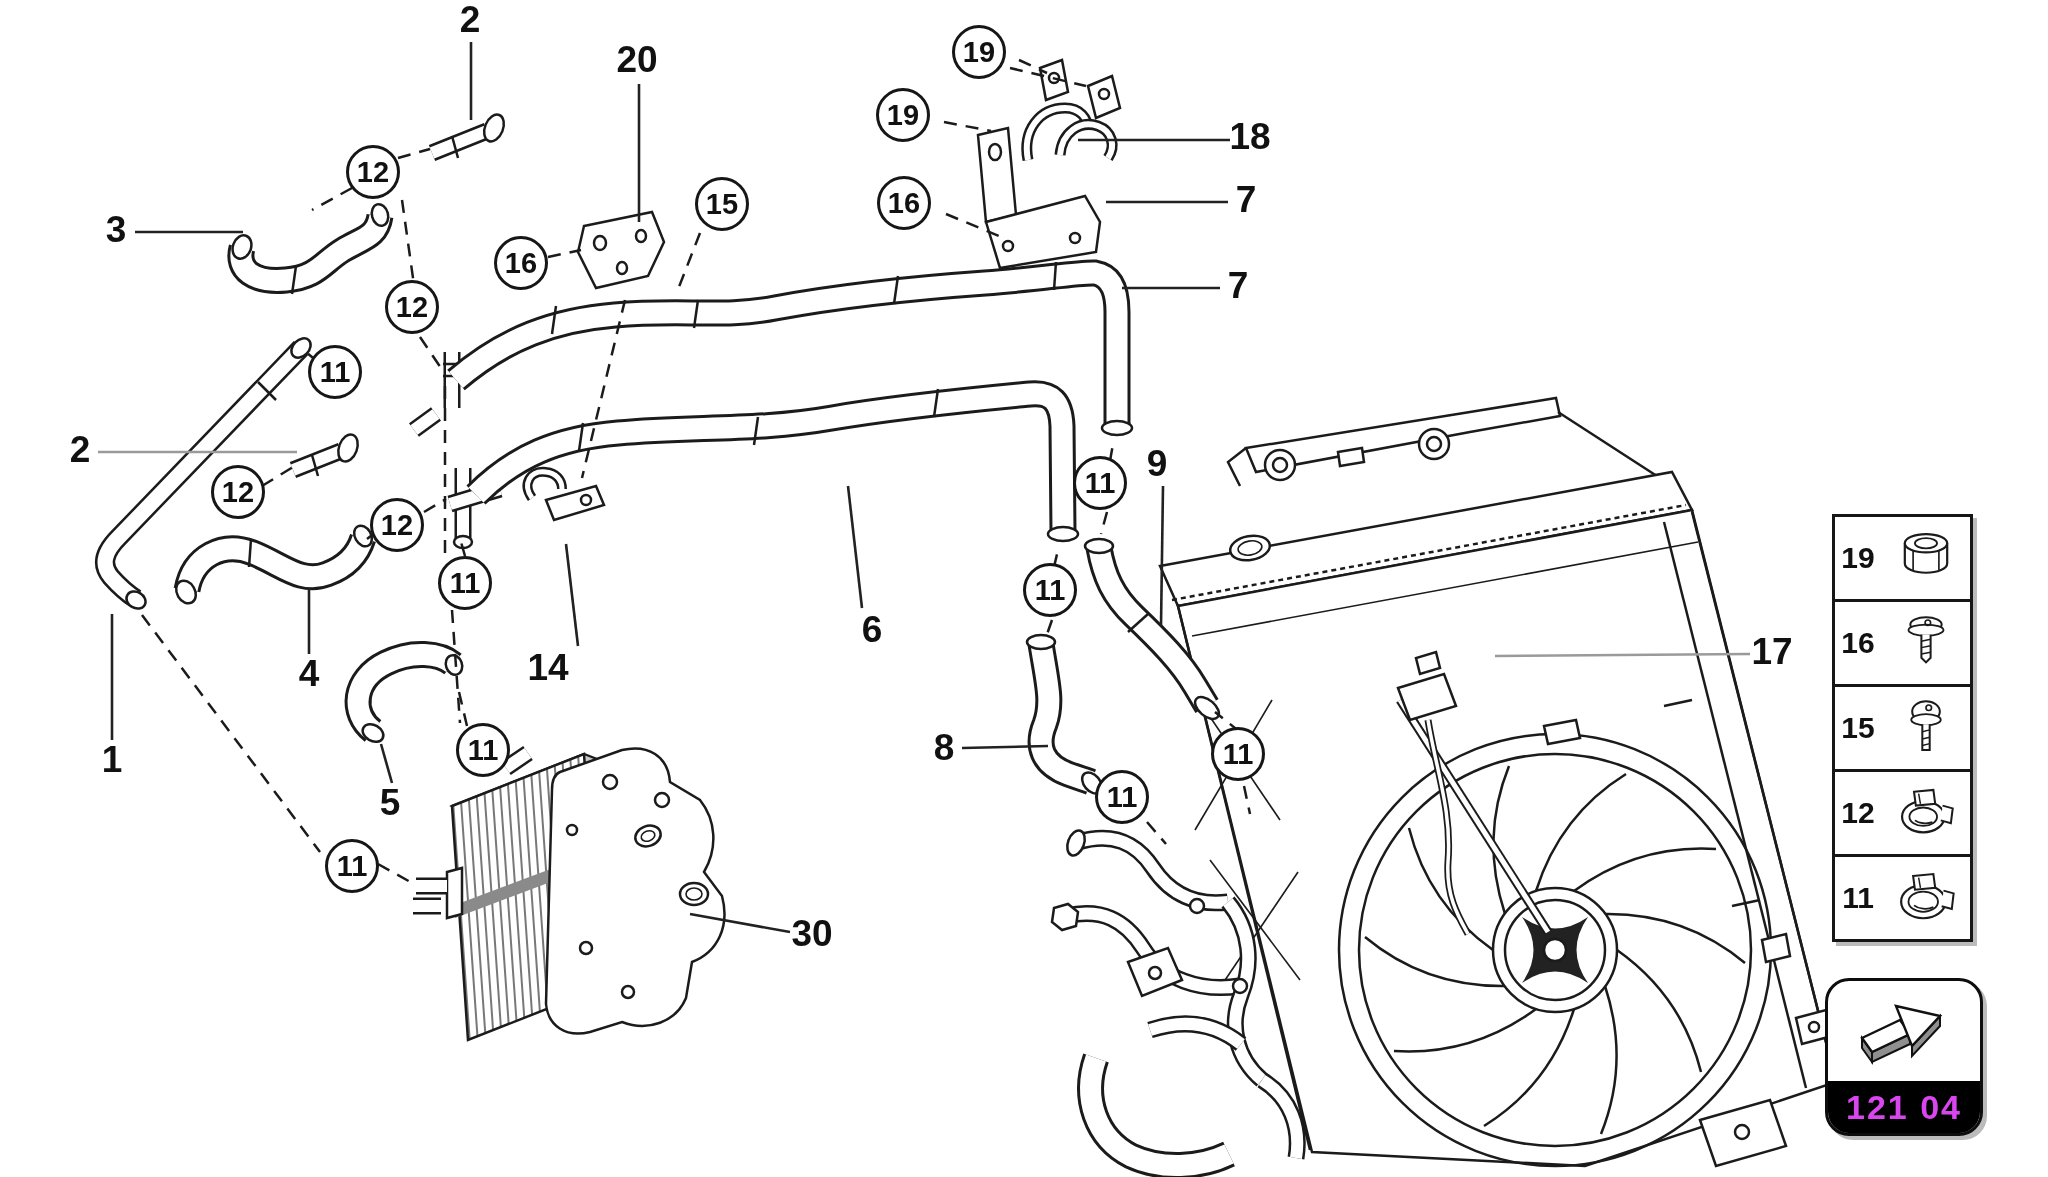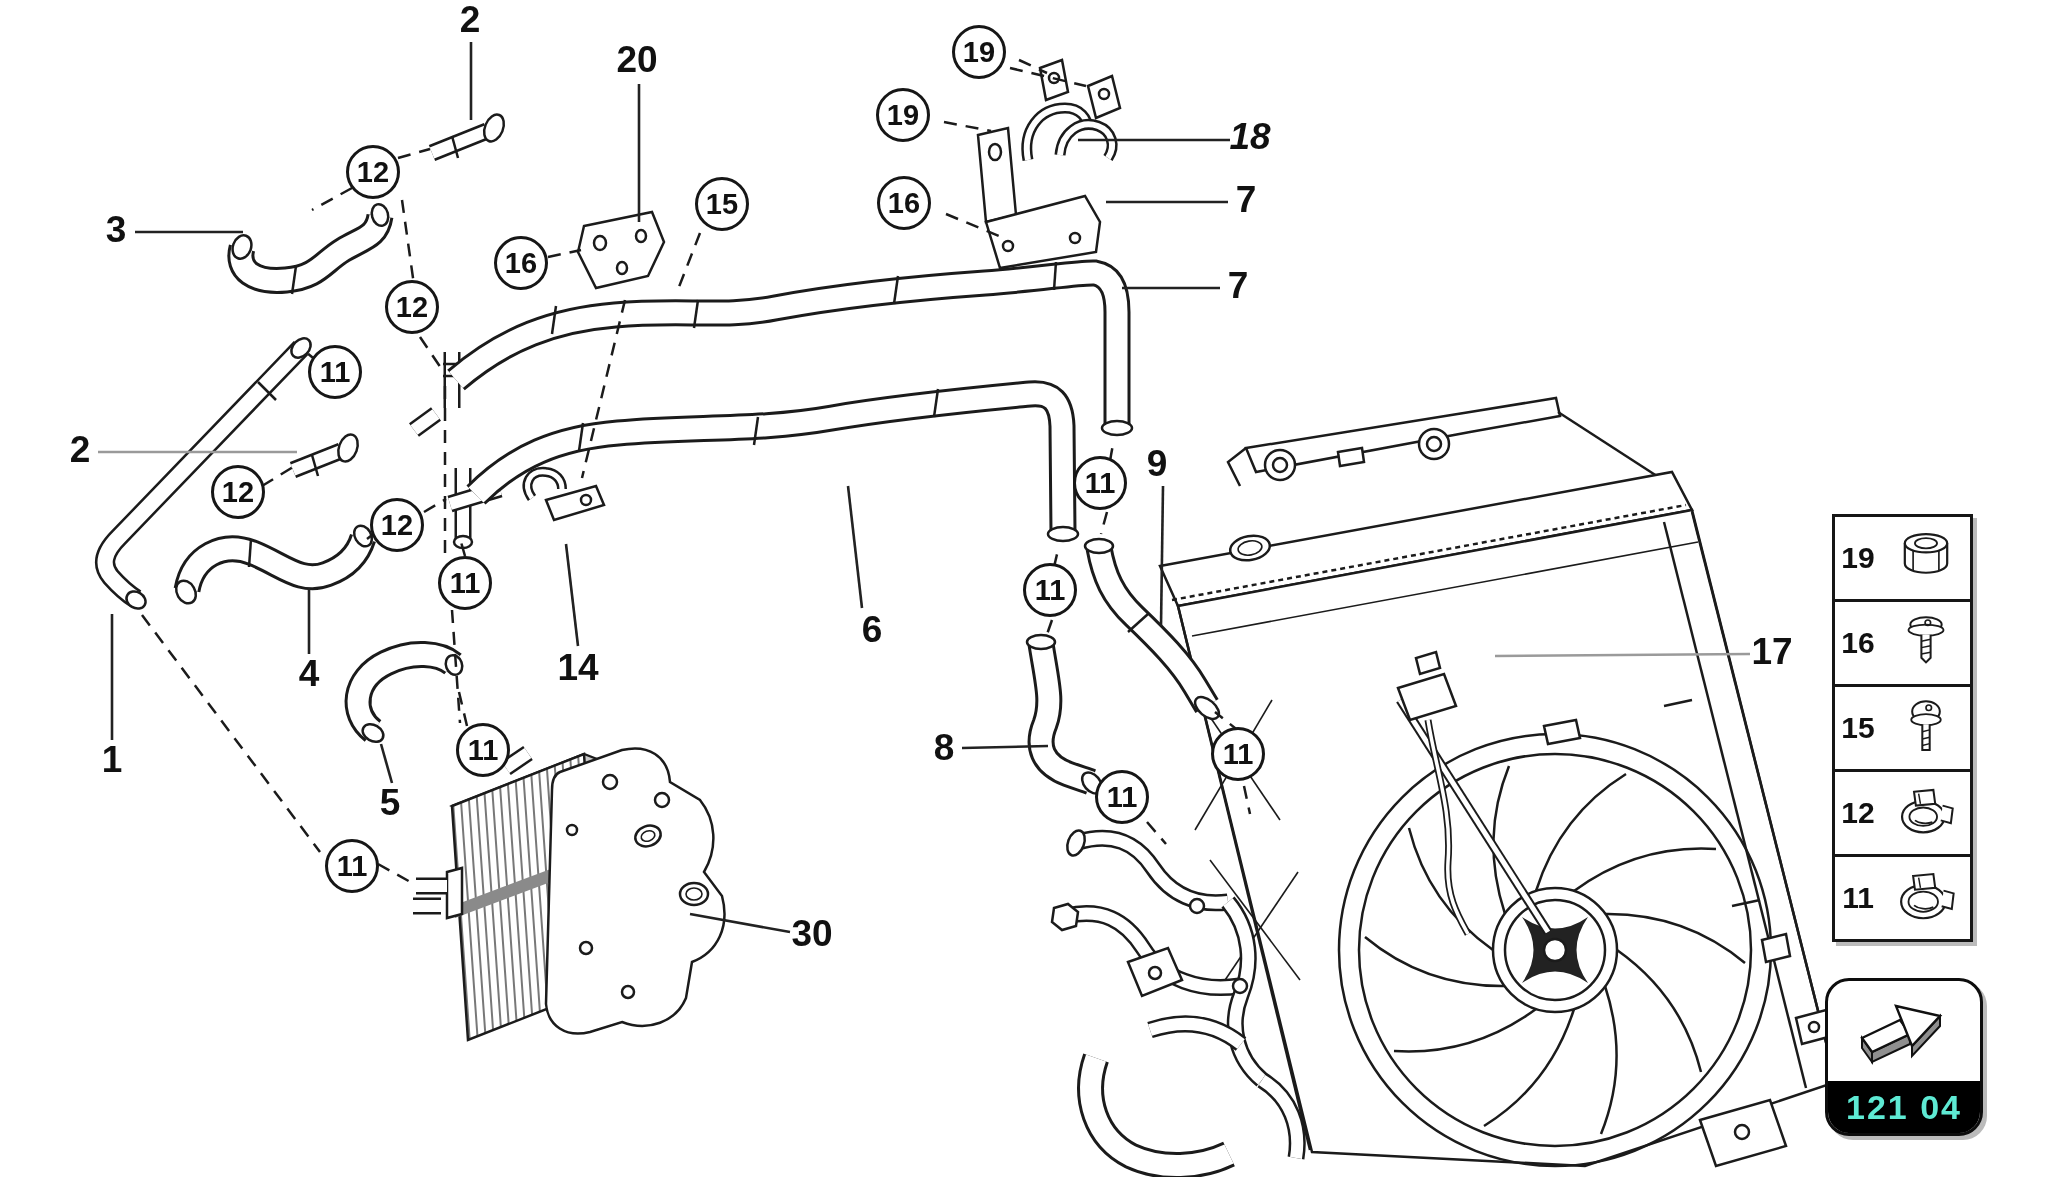--- a/index.html
+++ b/index.html
@@ -34,21 +34,21 @@
   .legend-row{box-sizing:border-box;height:88px;border:3px solid #161616;margin-top:-3px;
               background:#fff;display:flex;align-items:center;}
   .legend-row:first-child{margin-top:0;}
   .legend-num{width:46px;text-align:center;font-size:30px;font-weight:700;color:#111;}
   .legend-ic{flex:1;display:flex;align-items:center;justify-content:center;}
   
   .badge{position:absolute;left:1825px;top:978px;width:158px;height:158px;box-sizing:border-box;
          border:3px solid #0d0d0d;border-radius:24px;background:#fff;overflow:hidden;
          box-shadow:4px 4px 0 #bbbbbb;display:flex;flex-direction:column;}
   .badge-arrow{flex:1;display:flex;align-items:center;justify-content:center;}
-  .badge-code{height:52px;background:#000;color:#5eead4;display:flex;align-items:center;justify-content:center;
+  .badge-code{height:52px;background:#000;color:#d946ef;display:flex;align-items:center;justify-content:center;
               font-size:34px;font-weight:700;letter-spacing:2px;}
 </style>
 </head>
 <body>
 
 <div class="stage">
 
 <svg id="artwork" width="2048" height="1177" viewBox="0 0 2048 1177" xmlns="http://www.w3.org/2000/svg">
   <defs>
     <pattern id="finpat" width="8" height="12" patternUnits="userSpaceOnUse" patternTransform="rotate(-4)">
@@ -338,28 +338,28 @@
         <line x1="962" y1="748" x2="1048" y2="746" class="leader"></line>
         <line x1="1750" y1="654" x2="1495" y2="656" class="leader gray"></line>
         <line x1="790" y1="932" x2="690" y2="914" class="leader"></line>
       </g>
 </svg>
 
 <div id="overlay">
       <div class="plabel" style="left: 470px; top: 20px;">2</div>
       <div class="plabel" style="left: 637px; top: 60px;">20</div>
       <div class="plabel" style="left: 116px; top: 230px;">3</div>
-      <div class="plabel" style="left: 1250px; top: 137px; font-style: italic;">18</div>
+      <div class="plabel" style="left: 1250px; top: 137px;">18</div>
       <div class="plabel" style="left: 1246px; top: 200px;">7</div>
       <div class="plabel" style="left: 1238px; top: 286px;">7</div>
       <div class="plabel" style="left: 80px; top: 450px;">2</div>
       <div class="plabel" style="left: 1157px; top: 464px;">9</div>
       <div class="plabel" style="left: 872px; top: 630px;">6</div>
       <div class="plabel" style="left: 309px; top: 674px;">4</div>
-      <div class="plabel" style="left: 578px; top: 668px;">14</div>
+      <div class="plabel" style="left: 548px; top: 668px;">14</div>
       <div class="plabel" style="left: 112px; top: 760px;">1</div>
       <div class="plabel" style="left: 390px; top: 803px;">5</div>
       <div class="plabel" style="left: 944px; top: 748px;">8</div>
       <div class="plabel" style="left: 1772px; top: 652px;">17</div>
       <div class="plabel" style="left: 812px; top: 934px;">30</div>
       <div class="callout" style="left: 373px; top: 172px;">12</div>
       <div class="callout" style="left: 412px; top: 307px;">12</div>
       <div class="callout" style="left: 335px; top: 372px;">11</div>
       <div class="callout" style="left: 521px; top: 263px;">16</div>
       <div class="callout" style="left: 722px; top: 204px;">15</div>

